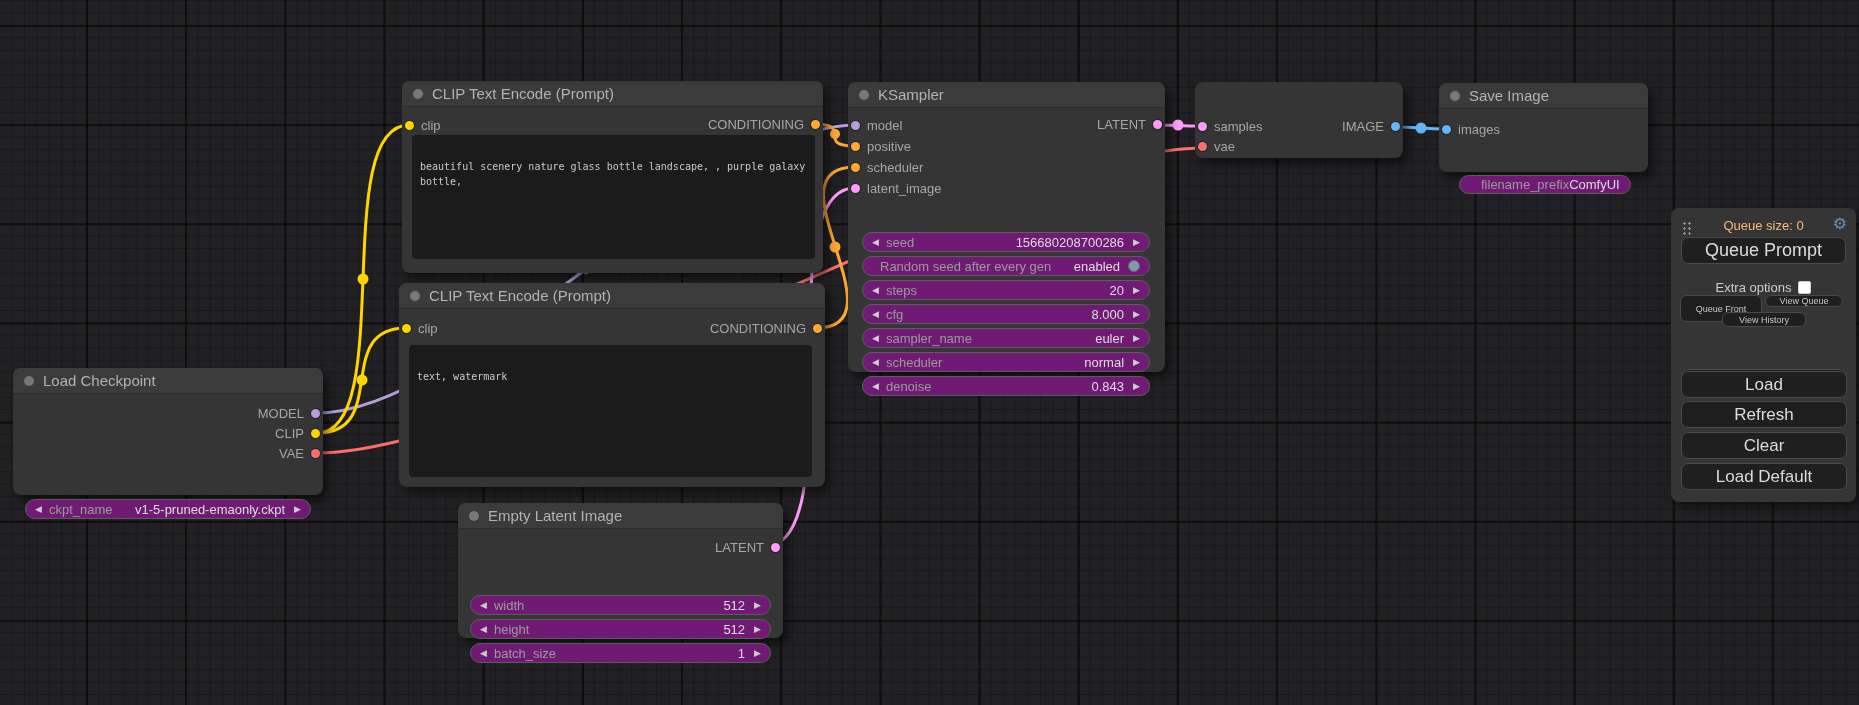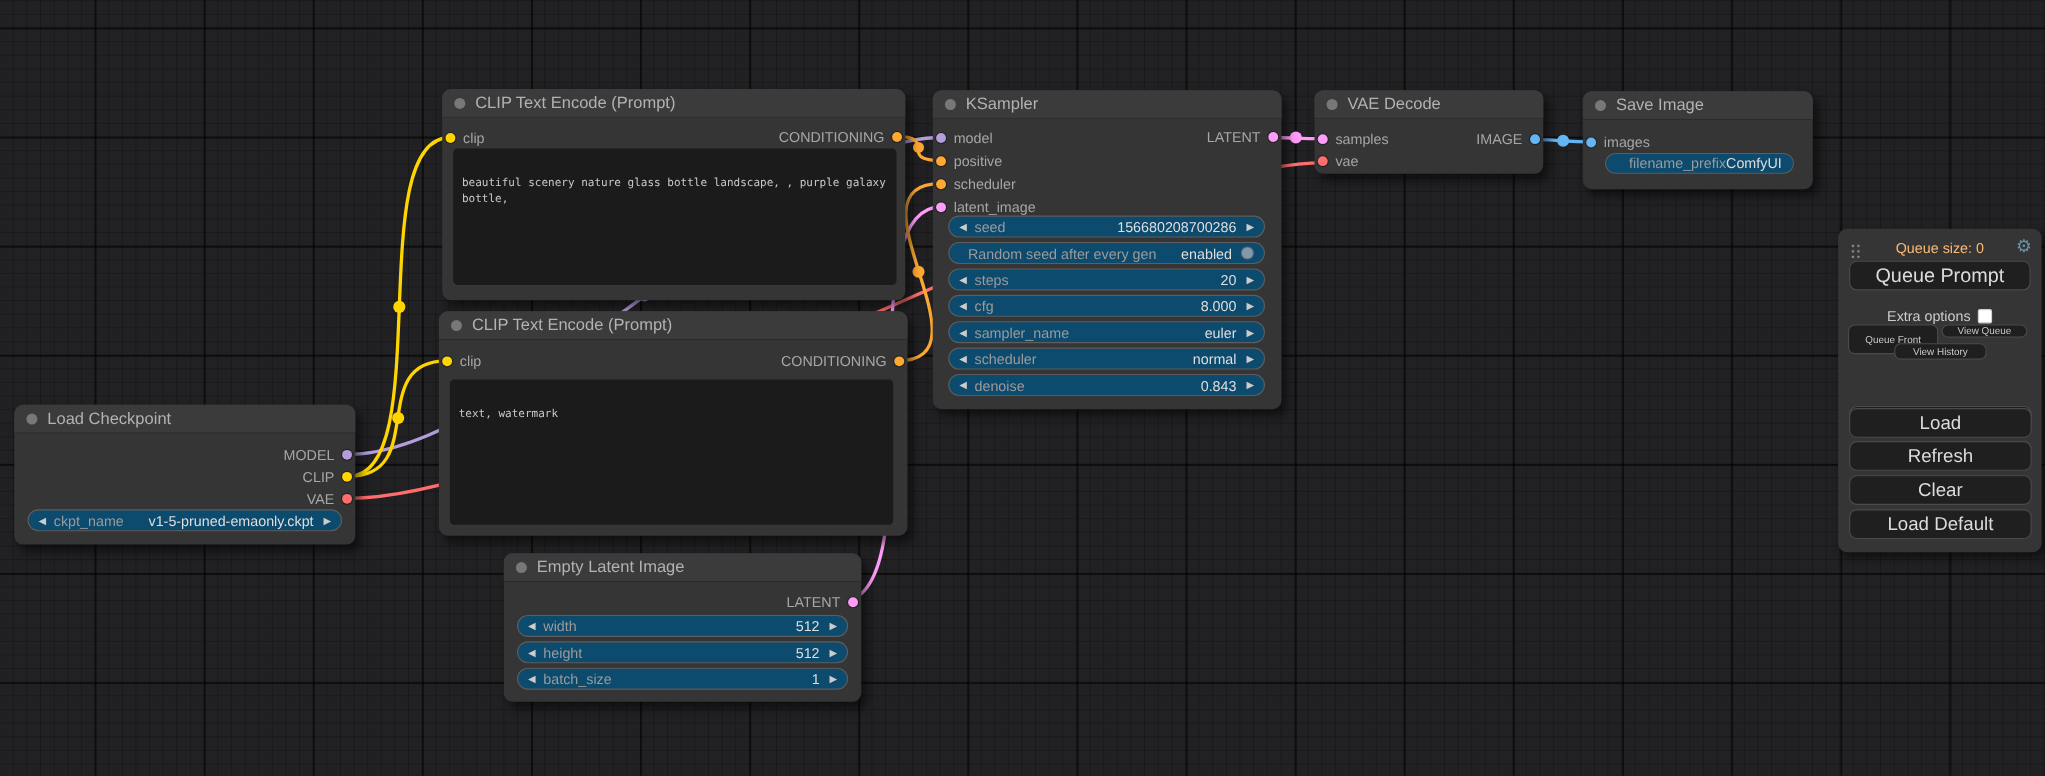--- a/index.html
+++ b/index.html
@@ -31,24 +31,24 @@
   .title-dot { width:10px; height:10px; border-radius:50%; background:#787878; flex:none; }
   .port { position:absolute; display:flex; align-items:center; gap:7px; height:18px;
           font-size:13px; color:#a6a6a6; white-space:nowrap; }
   .port.in  { left:3px; }
   .port.out { right:3px; }
   .pdot { width:9px; height:9px; border-radius:50%; flex:none; box-shadow:0 0 0 1px rgba(0,0,0,0.35); }
   .c-model { background:#B39DDB; } .c-clip { background:#FFD500; }
   .c-vae { background:#FF6E6E; }   .c-cond { background:#FFA931; }
   .c-latent { background:#FF9CF9; } .c-image { background:#64B5F6; }
   .pill {
-    position:absolute; height:20px; background:#0c4a6e;
+    position:absolute; height:20px; background:#701a75;
     border:1px solid #5d5d5d; border-radius:10px;
     display:flex; align-items:center; font-size:13px; padding:0 9px;
-    color:#9b9b9b; white-space:nowrap;
+    color:#9b9b9b; white-space:nowrap;margin-top:36px;
   }
   .pill .arrow { font-size:9px; color:#cccccc; flex:none; }
   .pill .wlabel { margin-left:7px; }
   .pill .wvalue { margin-left:auto; margin-right:9px; color:#dedede; }
   .pill.noarrow .wlabel { margin-left:8px; }
   .pill.noarrow .wvalue { margin-right:2px; }
   .toggle-dot { width:12px; height:12px; border-radius:50%; background:#8498ab;
                 border:1px solid #5c6b7a; margin-left:6px; flex:none; }
   .prompt-box {
     position:absolute; background:#1b1b1b; border-radius:4px;
@@ -255,24 +255,20 @@
   </div>
   <div class="pill" style="left:12px; top:104px; width:301px;">
     <span class="arrow">◀</span>
     <span class="wlabel">batch_size</span>
     <span class="wvalue">1</span>
     <span class="arrow">▶</span>
   </div>
 </div>
 
 <div class="node" style="left:1195px; top:82px; width:208px; height:76px;">
-  <div class="node-title">
-    <span class="title-dot"></span>
-    <span>VAE Decode</span>
-  </div>
   <div class="port in" style="top:35px;">
     <span class="pdot c-latent"></span>
     <span>samples</span>
   </div>
   <div class="port in" style="top:55px;">
     <span class="pdot c-vae"></span>
     <span>vae</span>
   </div>
   <div class="port out" style="top:35px;">
     <span>IMAGE</span>

